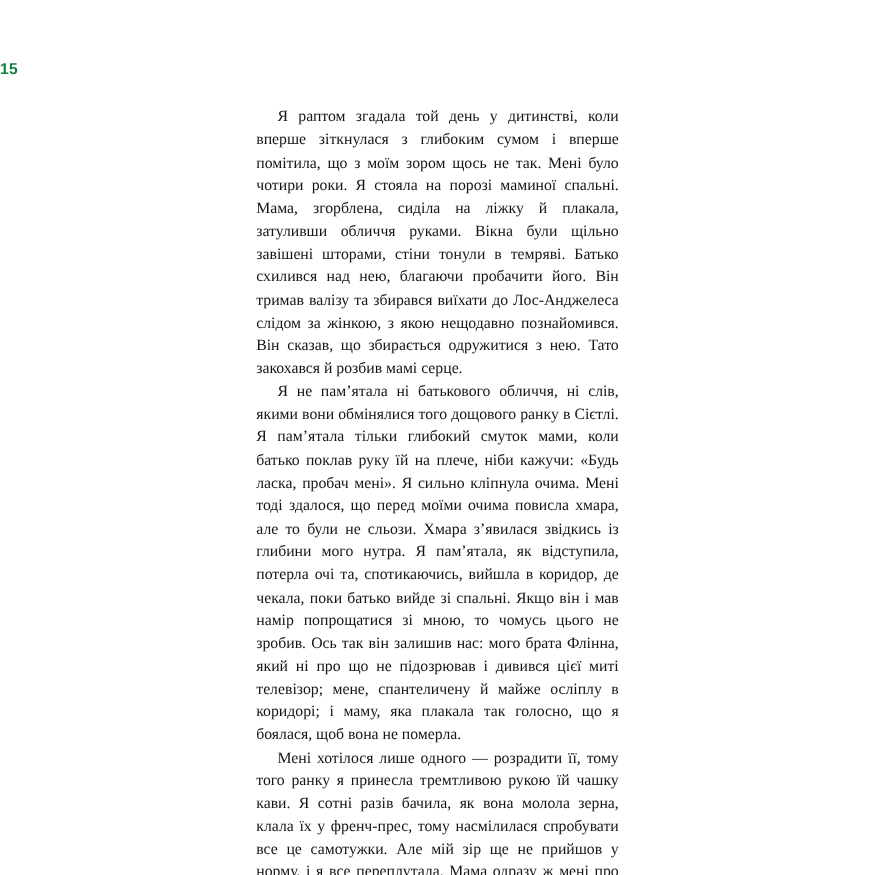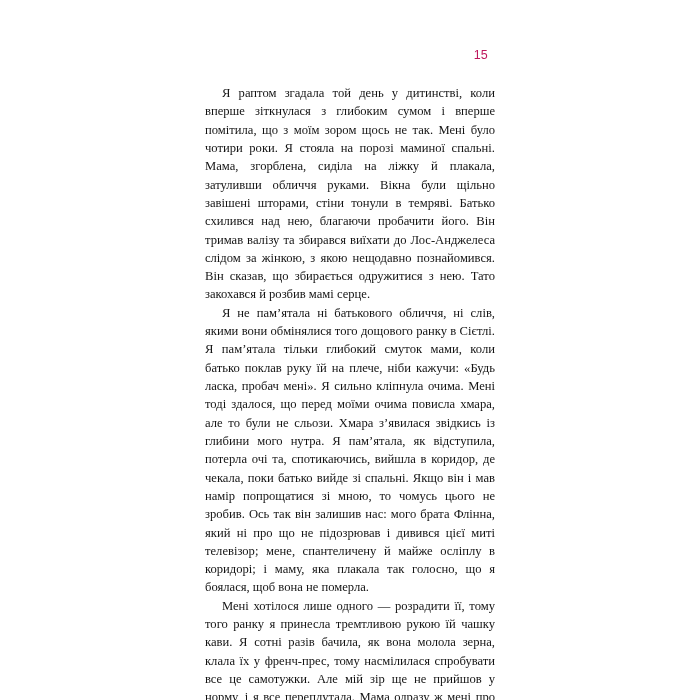--- a/index.html
+++ b/index.html
@@ -18,25 +18,25 @@
     position: relative;
     width: 700px;
     height: 700px;
     box-sizing: border-box;
   }
   .page-number {
     position: absolute;
     top: 48px;
     left: 0;
     right: 212px;
-    text-align: right;
+    text-align: left;
     font-family: "Liberation Sans", sans-serif;
-    font-weight: normal;
+    font-weight: bold;
     font-size: 12.5px;
-    color: #be185d;
+    color: #15803d;
     letter-spacing: 0.2px;
   }
   .text-column {
     position: absolute;
     top: 84px;
     left: 205px;
     width: 290px;
     font-size: 12.6px;
     line-height: 1.455;
     text-align: justify;

